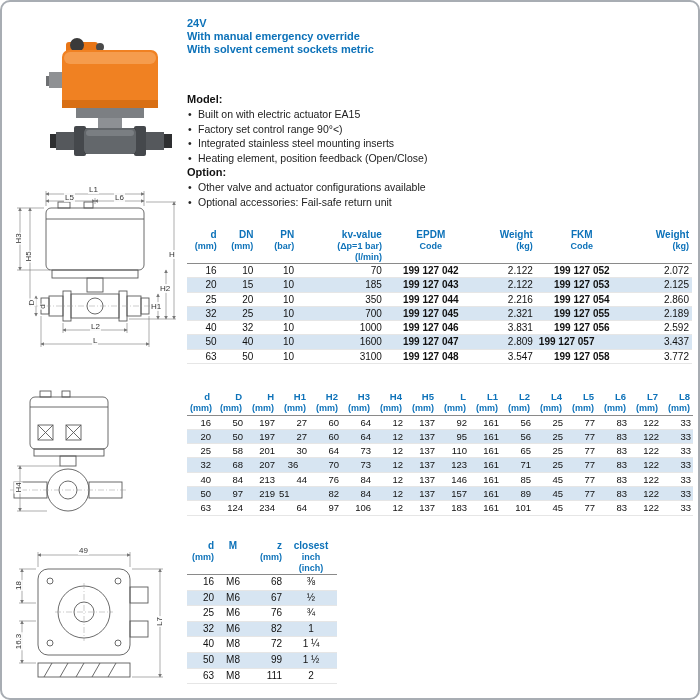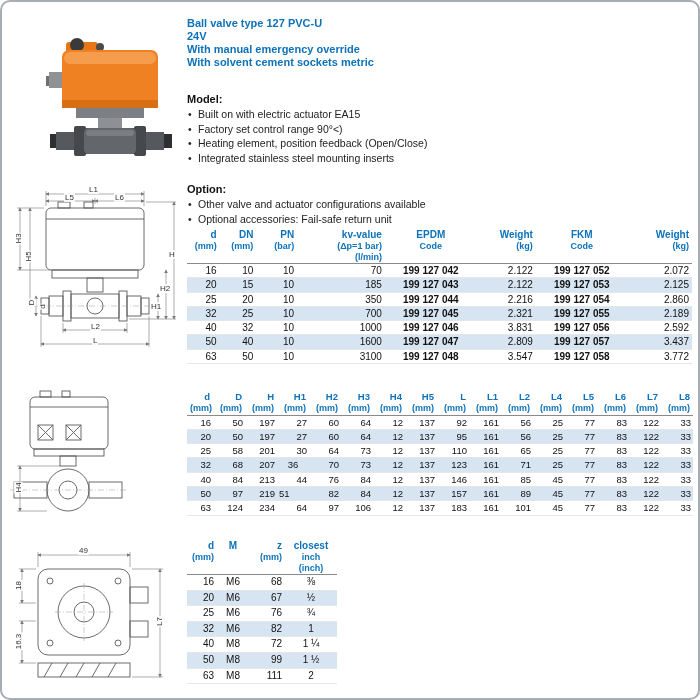--- a/index.html
+++ b/index.html
@@ -62,37 +62,36 @@
       <rect x="92" y="110" width="26" height="18" fill="#55585c"></rect>
       <rect x="28" y="104" width="12" height="30" rx="2" fill="#45484c"></rect>
       <rect x="88" y="104" width="12" height="30" rx="2" fill="#45484c"></rect>
       <rect x="38" y="106" width="52" height="26" rx="4" fill="#636highlight"></rect>
       <rect x="38" y="106" width="52" height="26" rx="4" fill="#63676b"></rect>
       <rect x="40" y="108" width="48" height="6" rx="3" fill="#7a7e82"></rect>
     </svg>
   </div>
 
   <div class="title-block">
-    <div class="title-line">Ball valve type 127 PVC-U</div>
     <div class="title-line">24V</div>
     <div class="title-line">With manual emergency override</div>
     <div class="title-line">With solvent cement sockets metric</div>
   </div>
 
   <div class="section" style="top:91px">
     <div class="section-heading">Model:</div>
     <ul class="bullets">
         <li>Built on with electric actuator EA15</li>
         <li>Factory set control range 90°&lt;)</li>
+        <li>Integrated stainless steel mounting inserts</li>
         <li>Heating element, position feedback (Open/Close)</li>
-        <li>Integrated stainless steel mounting inserts</li>
       </ul>
   </div>
 
-  <div class="section" style="top:181px">
+  <div class="section" style="top:164px">
     <div class="section-heading">Option:</div>
     <ul class="bullets">
         <li>Other valve and actuator configurations available</li>
         <li>Optional accessories: Fail-safe return unit</li>
       </ul>
   </div>
 
   <table class="t" id="t1">
     <thead>
         <tr>
@@ -182,21 +181,21 @@
           <td class="code" style="text-align: center;">199 127 056</td>
           <td style="text-align: right;">2.592</td>
         </tr>
         <tr class="alt">
           <td style="text-align: right;">50</td>
           <td style="text-align: right;">40</td>
           <td style="text-align: right;">10</td>
           <td style="text-align: right;">1600</td>
           <td class="code" style="text-align: center;">199 127 047</td>
           <td style="text-align: right;">2.809</td>
-          <td class="code" style="text-align: center;">199 127 057</td>
+          <td class="code" style="text-align: left;">199 127 057</td>
           <td style="text-align: right;">3.437</td>
         </tr>
         <tr>
           <td style="text-align: right;">63</td>
           <td style="text-align: right;">50</td>
           <td style="text-align: right;">10</td>
           <td style="text-align: right;">3100</td>
           <td class="code" style="text-align: center;">199 127 048</td>
           <td style="text-align: right;">3.547</td>
           <td class="code" style="text-align: center;">199 127 058</td>

